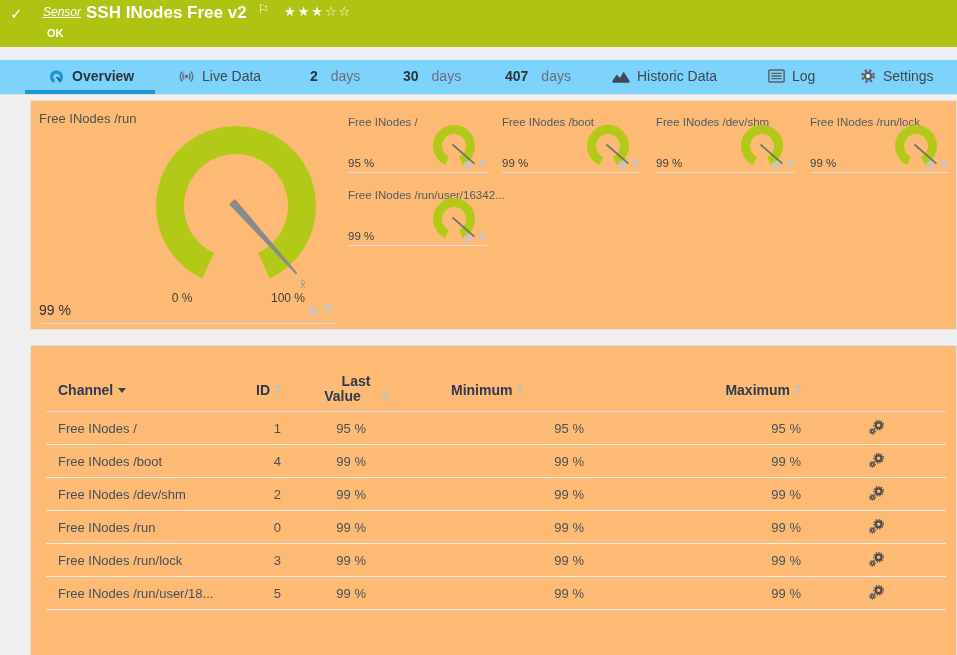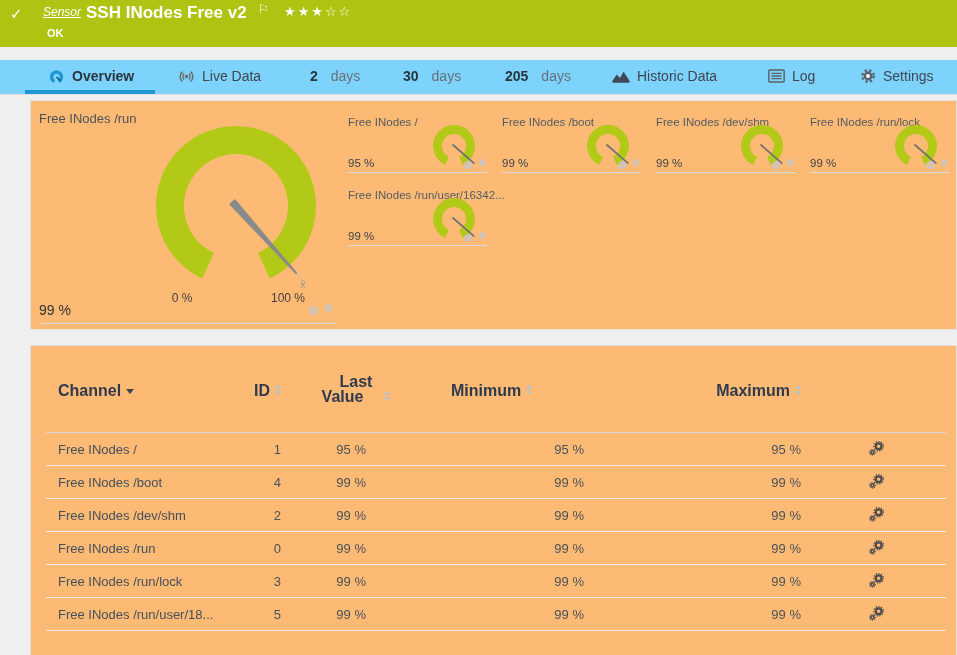--- a/index.html
+++ b/index.html
@@ -42,21 +42,21 @@
   .g-main-icons{left:277px;top:203px;}
   .g-main-divider{position:absolute;left:8px;top:222px;width:296px;height:1px;background:#ddd;}
   
   .gcell{position:absolute;width:148px;height:67px;}
   .gcell .gtitle{position:absolute;left:7px;top:10px;font-size:11.5px;color:#545b63;white-space:nowrap;}
   .gcell svg.sm{position:absolute;left:89px;top:16px;}
   .gcell .gvalue{position:absolute;left:7px;bottom:4px;font-size:11.5px;color:#3c4249;}
   .gcell .cell-icons{right:2px;bottom:3px;}
   .gcell .gdivider{position:absolute;left:7px;right:2px;bottom:0;height:1px;background:#ddd;}
   
-  .thead{position:relative;height:87px;border-bottom:1px solid #d9d9d9;margin:0 10px 0 15px;font-size:16px;font-weight:bold;color:#2e3a4d;}
+  .thead{position:relative;height:66px;border-bottom:1px solid #d9d9d9;margin:0 10px 0 15px;font-size:14px;font-weight:bold;color:#2e3a4d;}
   .th{position:absolute;display:inline-flex;align-items:center;gap:5px;cursor:pointer;}
   .th-channel{left:12px;top:36px;}
   .th-id{left:135px;top:36px;width:100px;justify-content:flex-end;}
   .th-last{left:265px;top:28px;width:90px;flex-direction:column;gap:0;line-height:15px;}
   .th-last .l2{display:inline-flex;align-items:center;gap:21px;}
   .th-min{left:405px;top:36px;width:133px;justify-content:flex-start;}
   .th-max{left:625px;top:36px;width:130px;justify-content:flex-end;}
   .sort-desc{width:0;height:0;border-left:4px solid transparent;border-right:4px solid transparent;border-top:5px solid #3b434d;display:inline-block;}
   .sortstack{display:inline-flex;flex-direction:column;gap:2px;transform:translateY(-1px);}
   .sortstack i{display:block;width:0;height:0;border-left:3.5px solid transparent;border-right:3.5px solid transparent;}
@@ -127,21 +127,21 @@
   </div>
   <div class="tab" style="left:310px">
     <span class="num">2</span>
     <span class="word">days</span>
   </div>
   <div class="tab" style="left:403px">
     <span class="num">30</span>
     <span class="word">days</span>
   </div>
   <div class="tab" style="left:505px">
-    <span class="num">205</span>
+    <span class="num">407</span>
     <span class="word">days</span>
   </div>
   <div class="tab" style="left:612px">
     <svg class="ticon" width="18" height="15" viewBox="0 0 17 14">
       <polygon points="0.5,13 0.5,11 4.5,5 7.5,8.5 11,2.5 16.5,11 16.5,13" fill="#3f4855"></polygon>
     </svg>
     <span class="lbl">Historic Data</span>
   </div>
   <div class="tab" style="left:768px">
     <svg class="ticon" width="17" height="14" viewBox="0 0 16 13">

